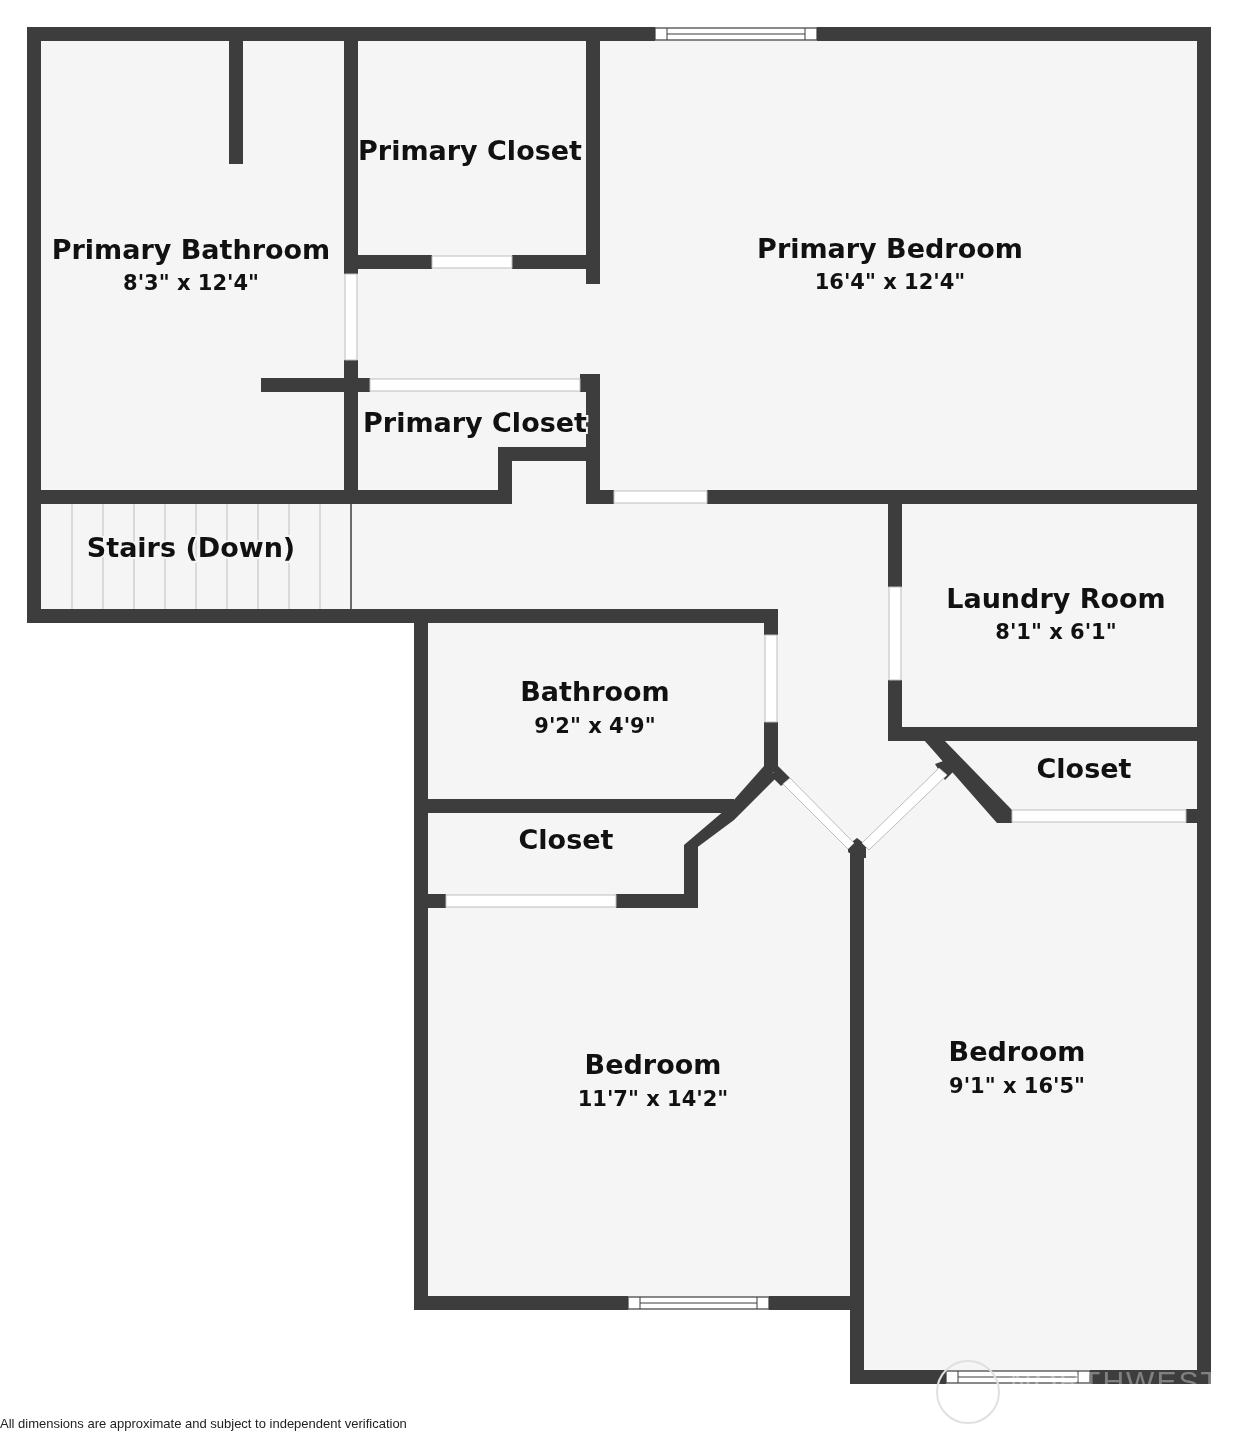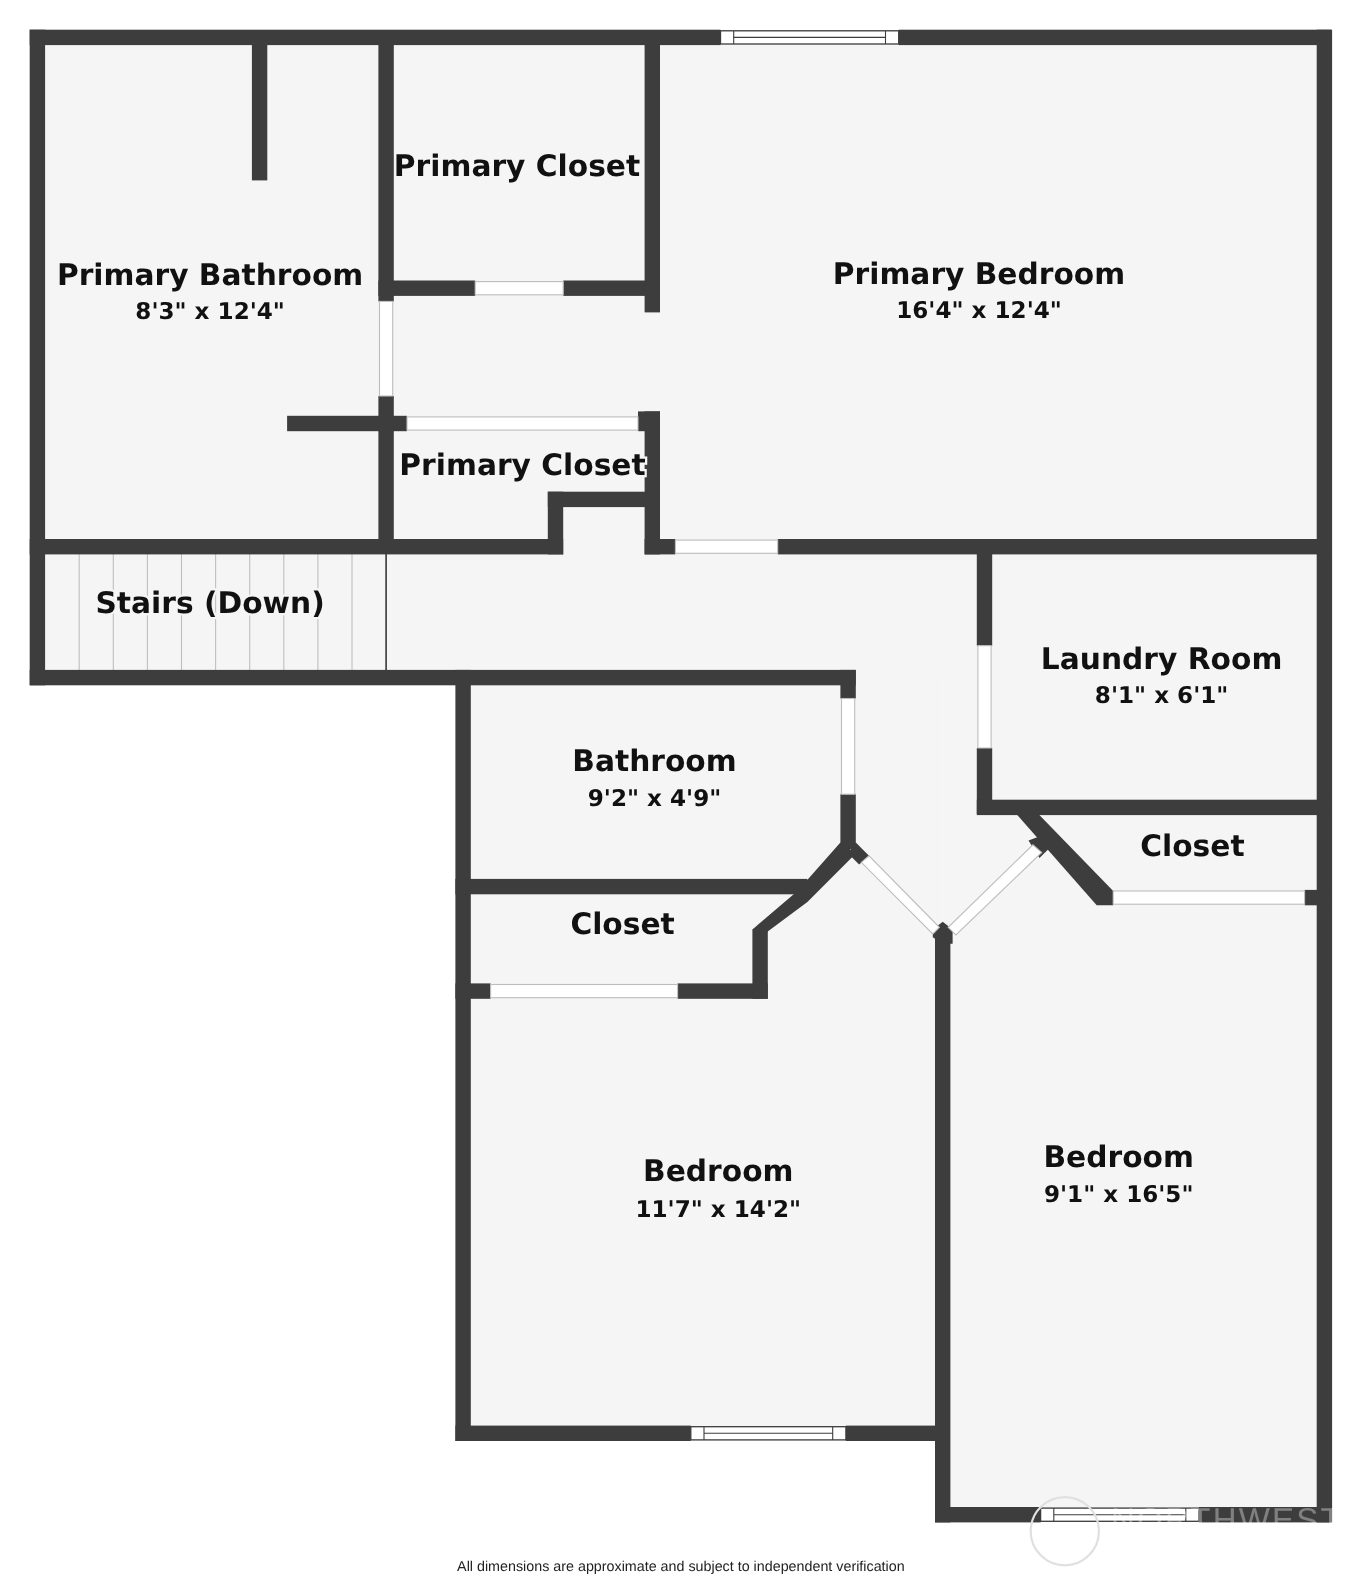--- a/index.html
+++ b/index.html
@@ -7,21 +7,21 @@
   svg { position:absolute; left:0; top:0; }
   .floor { fill:#f5f5f5; }
   .wall { fill:#3d3d3d; }
   .door { fill:#ffffff; stroke:#bdbdbd; stroke-width:1; }
   .win  { fill:#ffffff; stroke:#3d3d3d; stroke-width:1.2; }
   .stair { stroke:#bfbfbf; stroke-width:1; }
   .rname { font-family:"DejaVu Sans", sans-serif; font-weight:bold; font-size:27px; fill:#111; text-anchor:middle;
            paint-order:stroke; stroke:#f5f5f5; stroke-width:4px; }
   .rdim  { font-family:"DejaVu Sans", sans-serif; font-weight:bold; font-size:21px; fill:#111; text-anchor:middle;
            paint-order:stroke; stroke:#f5f5f5; stroke-width:3px; }
-  .disclaimer { position:absolute; left:0; width:1238px; top:1416px; text-align:center;
+  .disclaimer { position:absolute; left:0; width:1238px; top:1416px; 
                 font-family:"Liberation Sans", sans-serif; font-size:13px; color:#222; }
   .wm { font-family:"Liberation Sans", sans-serif; font-size:30px; fill:#ffffff; fill-opacity:0.35; letter-spacing:2px; }
 </style>
 </head>
 <body>
 
 <svg width="1238" height="1439" viewBox="0 0 1238 1439">
 
   <g>
     <rect class="floor" x="34" y="34" width="1170" height="581"></rect>

